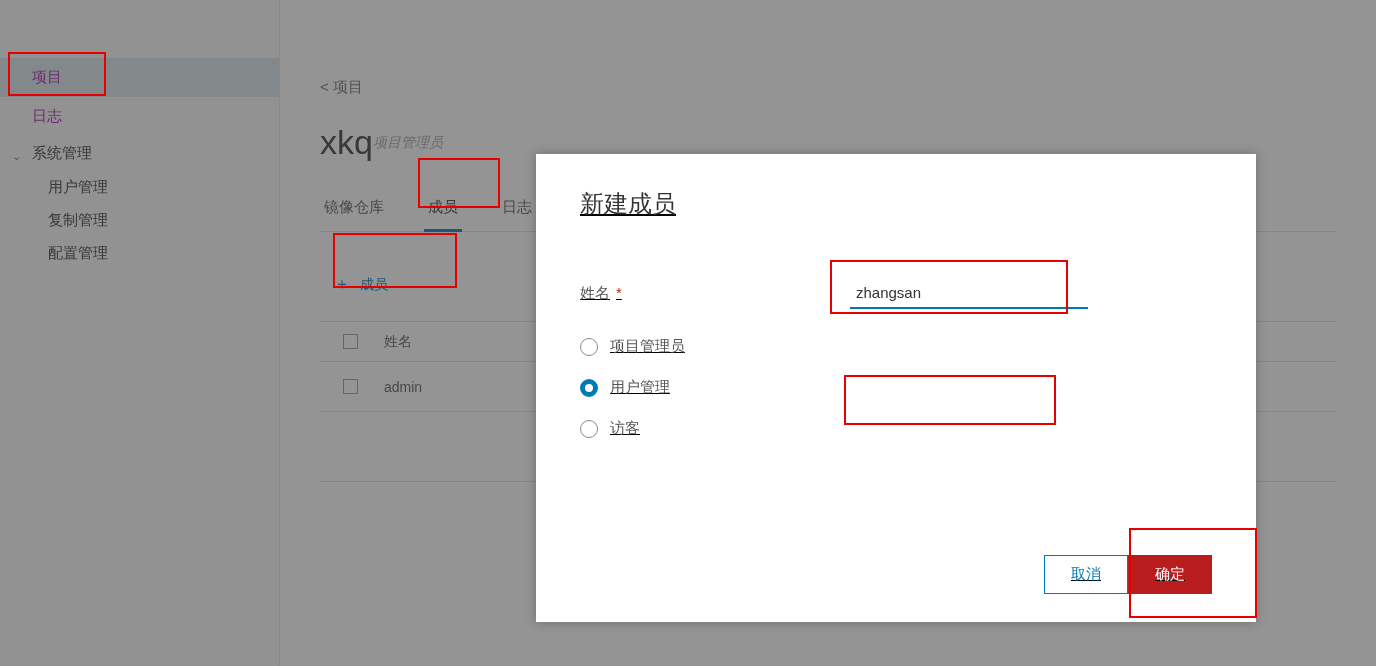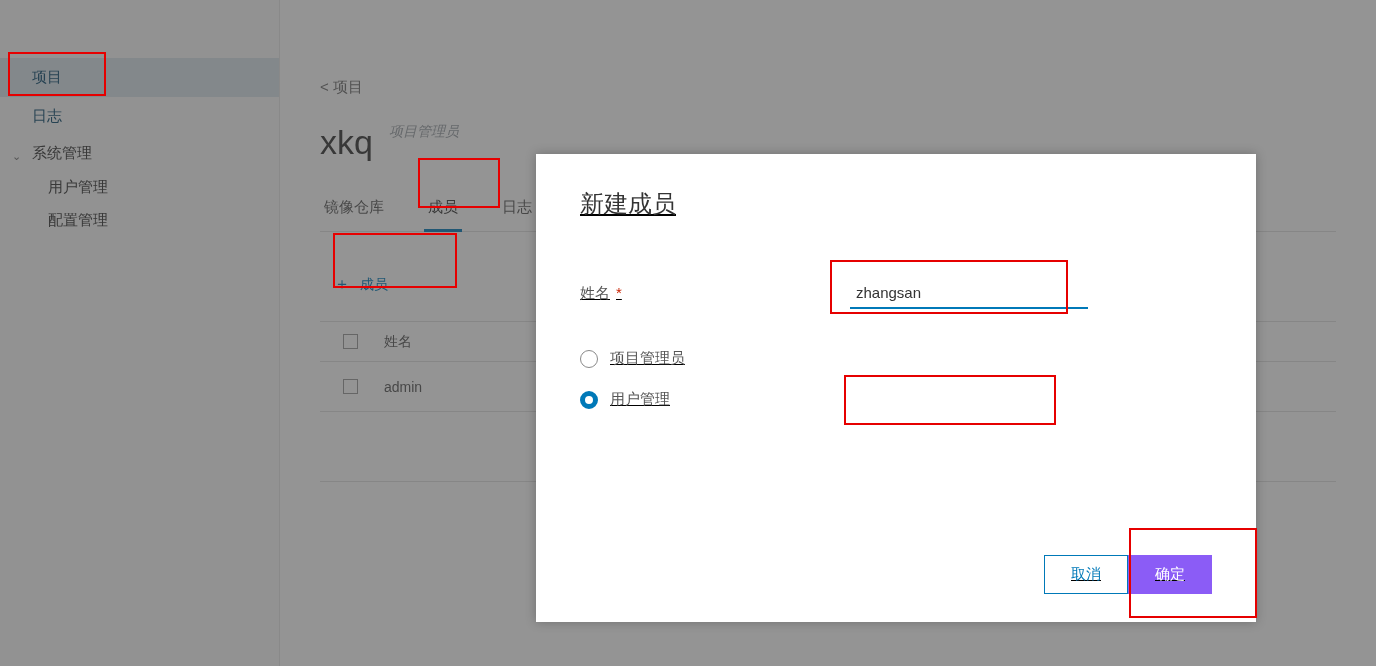--- a/index.html
+++ b/index.html
@@ -4,30 +4,30 @@
 <style>
   * { box-sizing: border-box; margin: 0; padding: 0; }
   html, body { width: 1376px; height: 666px; font-family: "Helvetica Neue", Arial, "PingFang SC", "Microsoft YaHei", sans-serif; overflow: hidden; }
   body { position: relative; background: #fff; }
 
   
   .sidebar {
     position: absolute; left: 0; top: 0; width: 280px; height: 666px;
     background: #fafafa; border-right: 1px solid #e6e6e6; padding-top: 58px;
   }
-  .side-item { padding: 10px 0 10px 32px; font-size: 15px; color: #0c4a6e; cursor: pointer; }
+  .side-item { padding: 10px 0 10px 32px; font-size: 15px; color: #a21caf; cursor: pointer; }
   .side-item.selected { background: #d9e4ea; }
   .side-sub { padding: 7px 10px 7px 48px; font-size: 15px; color: #333; cursor: pointer; }
   .side-group { position: relative; padding: 8px 10px 8px 32px; font-size: 15px; color: #333; }
   .caret { position: absolute; left: 12px; top: 14px; font-size: 11px; color: #757575; }
 
   
   .main { position: absolute; left: 280px; top: 0; right: 0; height: 666px; padding: 46px 40px; }
   .back-link { color: #6d6d6d; font-size: 15px; cursor: pointer; margin-top: 32px; }
-  .title-row { margin-top: 26px; display: flex; align-items: flex-start; gap: 16px; }
+  .title-row { margin-top: 26px; display: flex; align-items: center; }
   .proj-title { font-size: 34px; font-weight: 300; color: #333; }
   .proj-role { font-size: 14px; color: #9aa0a6; font-style: italic; }
 
   .tabs { margin-top: 36px; display: flex; gap: 36px; border-bottom: 1px solid #e0e0e0; }
   .tab { padding: 0 4px 14px 4px; font-size: 15px; color: #565656; cursor: pointer; position: relative; }
   .tab.active { color: #333; }
   .tab.active::after { content: ""; position: absolute; left: 0; right: 0; bottom: -1px; height: 3px; background: #0079b8; }
 
   .toolbar { margin-top: 34px; }
   .add-btn { display: inline-flex; align-items: center; gap: 10px; color: #0079b8; font-size: 14px; padding: 8px 14px; cursor: pointer; }
@@ -45,52 +45,53 @@
   
   .dim { position: absolute; inset: 0; background: rgba(60,60,60,0.55); }
 
   
   .modal {
     position: absolute; left: 536px; top: 154px; width: 720px; height: 468px;
     background: #fff; box-shadow: 0 0 10px rgba(0,0,0,.25);
     padding: 34px 44px 28px 44px; display: flex; flex-direction: column; text-decoration: underline;
   }
   .modal-title { font-size: 24px; font-weight: 400; color: #333; }
-  .form { margin-top: 60px; display: flex; flex-direction: column; gap: 40px; }
+  .form { margin-top: 60px; display: flex; flex-direction: column; gap: 28px; }
   .form-row { display: flex; align-items: flex-start; }
   .form-label { width: 270px; font-size: 15px; color: #565656; padding-top: 4px; }
   .req { color: #c92100; margin-left: 6px; }
   .form-ctrl { flex: 1; }
   .text-input {
     width: 238px; border: none; border-bottom: 2px solid #0079b8; font-size: 15px;
     padding: 4px 6px 6px 6px; outline: none; color: #333;
   }
   .radios { display: flex; flex-direction: column; gap: 22px; }
   .radio { display: flex; align-items: center; gap: 12px; font-size: 15px; color: #565656; cursor: pointer; }
   .radio-circle { width: 18px; height: 18px; border-radius: 50%; border: 1px solid #8a8a8a; display: inline-flex; align-items: center; justify-content: center; }
   .radio.checked .radio-circle { border: 5px solid #0079b8; }
   .modal-footer { margin-top: auto; display: flex; justify-content: flex-end; }
   .btn { padding: 9px 26px; font-size: 15px; cursor: pointer; border: 1px solid transparent; }
   .btn-outline { border-color: #0079b8; color: #0079b8; background: #fff; }
-  .btn-primary { background: #8b5cf6; color: #fff; }
+  .btn-primary { background: #b91c1c; color: #fff; }
 
   
   .hl { position: absolute; border: 2px solid #e60000; pointer-events: none; }
 </style>
 </head>
 <body>
 
 <div class="sidebar">
   <div class="side-item selected">项目</div>
   <div class="side-item">日志</div>
   <div class="side-group">
     <span class="caret">⌄</span>
     <span>系统管理</span>
   </div>
   <div class="side-sub">用户管理</div>
+  <div class="side-sub">复制管理</div>
   <div class="side-sub">配置管理</div>
 </div>
 
 <div class="main">
   <div class="back-link">&lt; 项目</div>
   <div class="title-row">
     <div class="proj-title">xkq</div>
     <div class="proj-role">项目管理员</div>
   </div>
 
@@ -142,20 +143,24 @@
     <div class="form-row">
       <div class="form-ctrl radios">
         <label class="radio">
           <span class="radio-circle"></span>
           <span>项目管理员</span>
         </label>
         <label class="radio checked">
           <span class="radio-circle"></span>
           <span>用户管理</span>
         </label>
+        <label class="radio">
+          <span class="radio-circle"></span>
+          <span>访客</span>
+        </label>
       </div>
     </div>
   </div>
 
   <div class="modal-footer">
     <button class="btn btn-outline">取消</button>
     <button class="btn btn-primary">确定</button>
   </div>
 </div>
 

